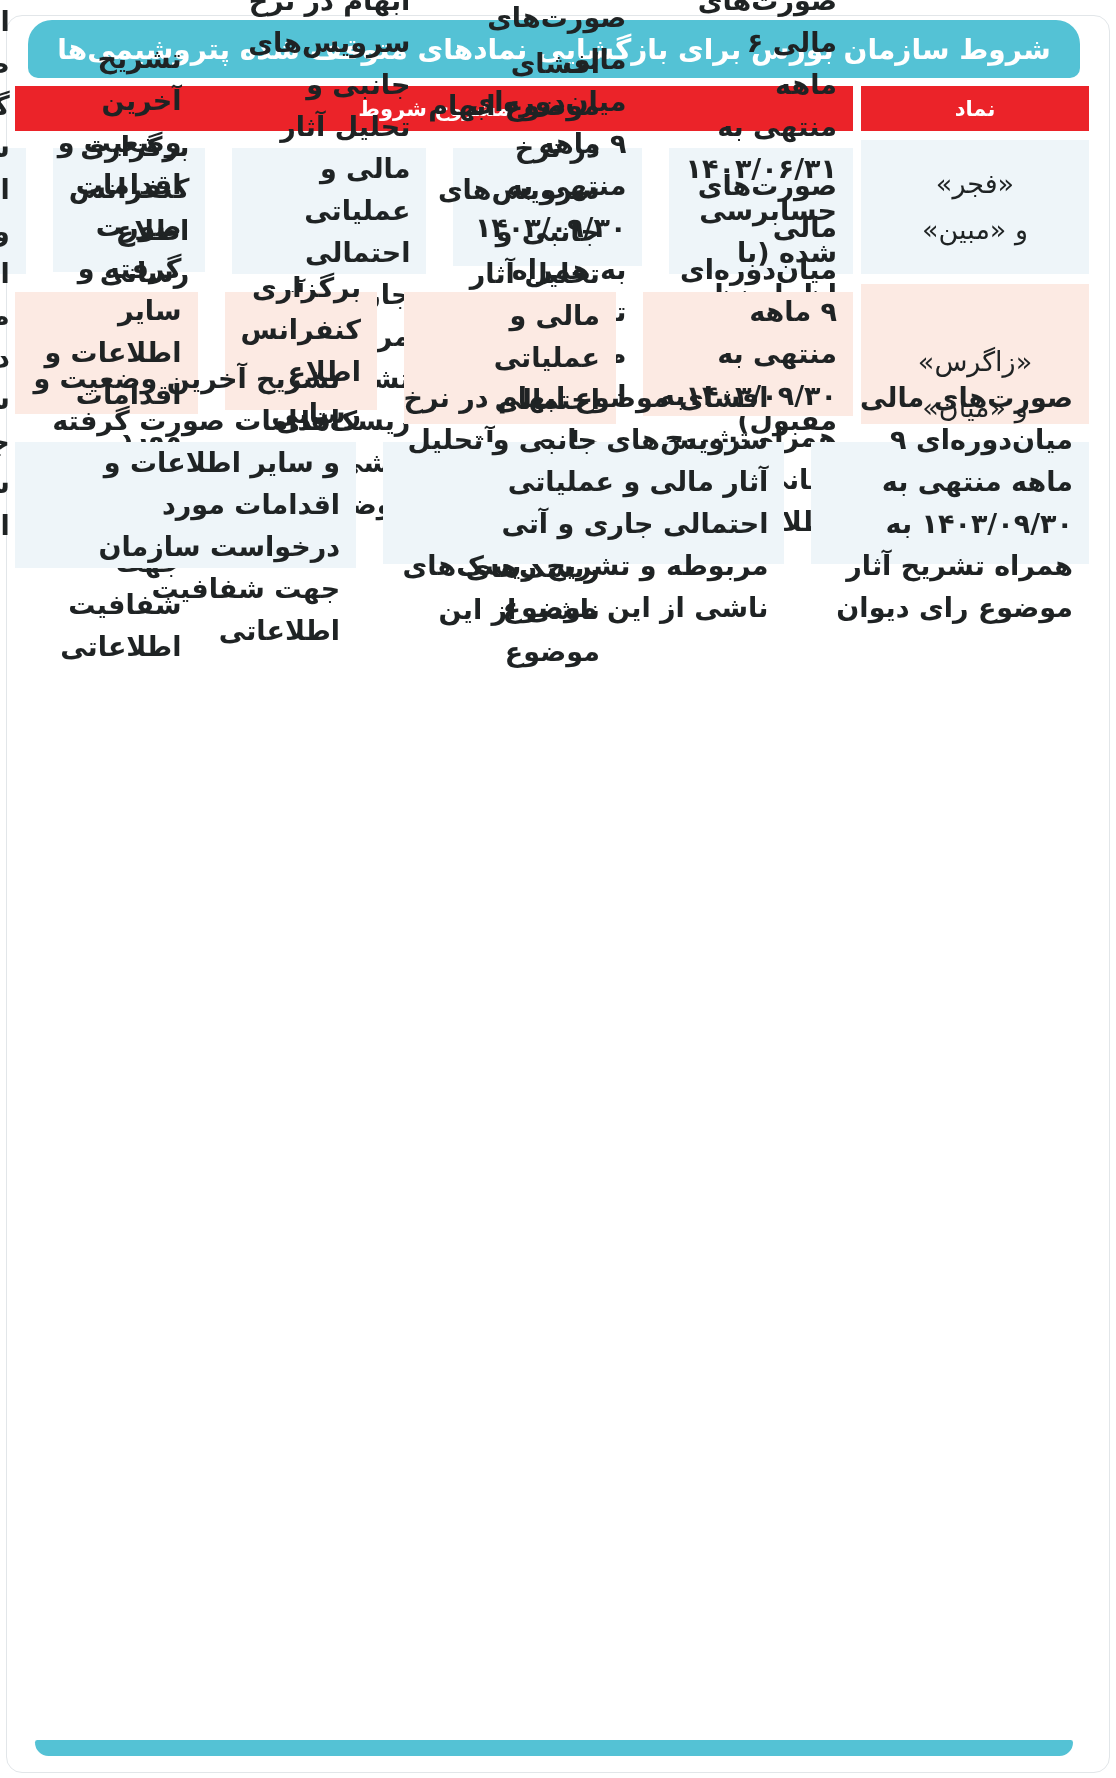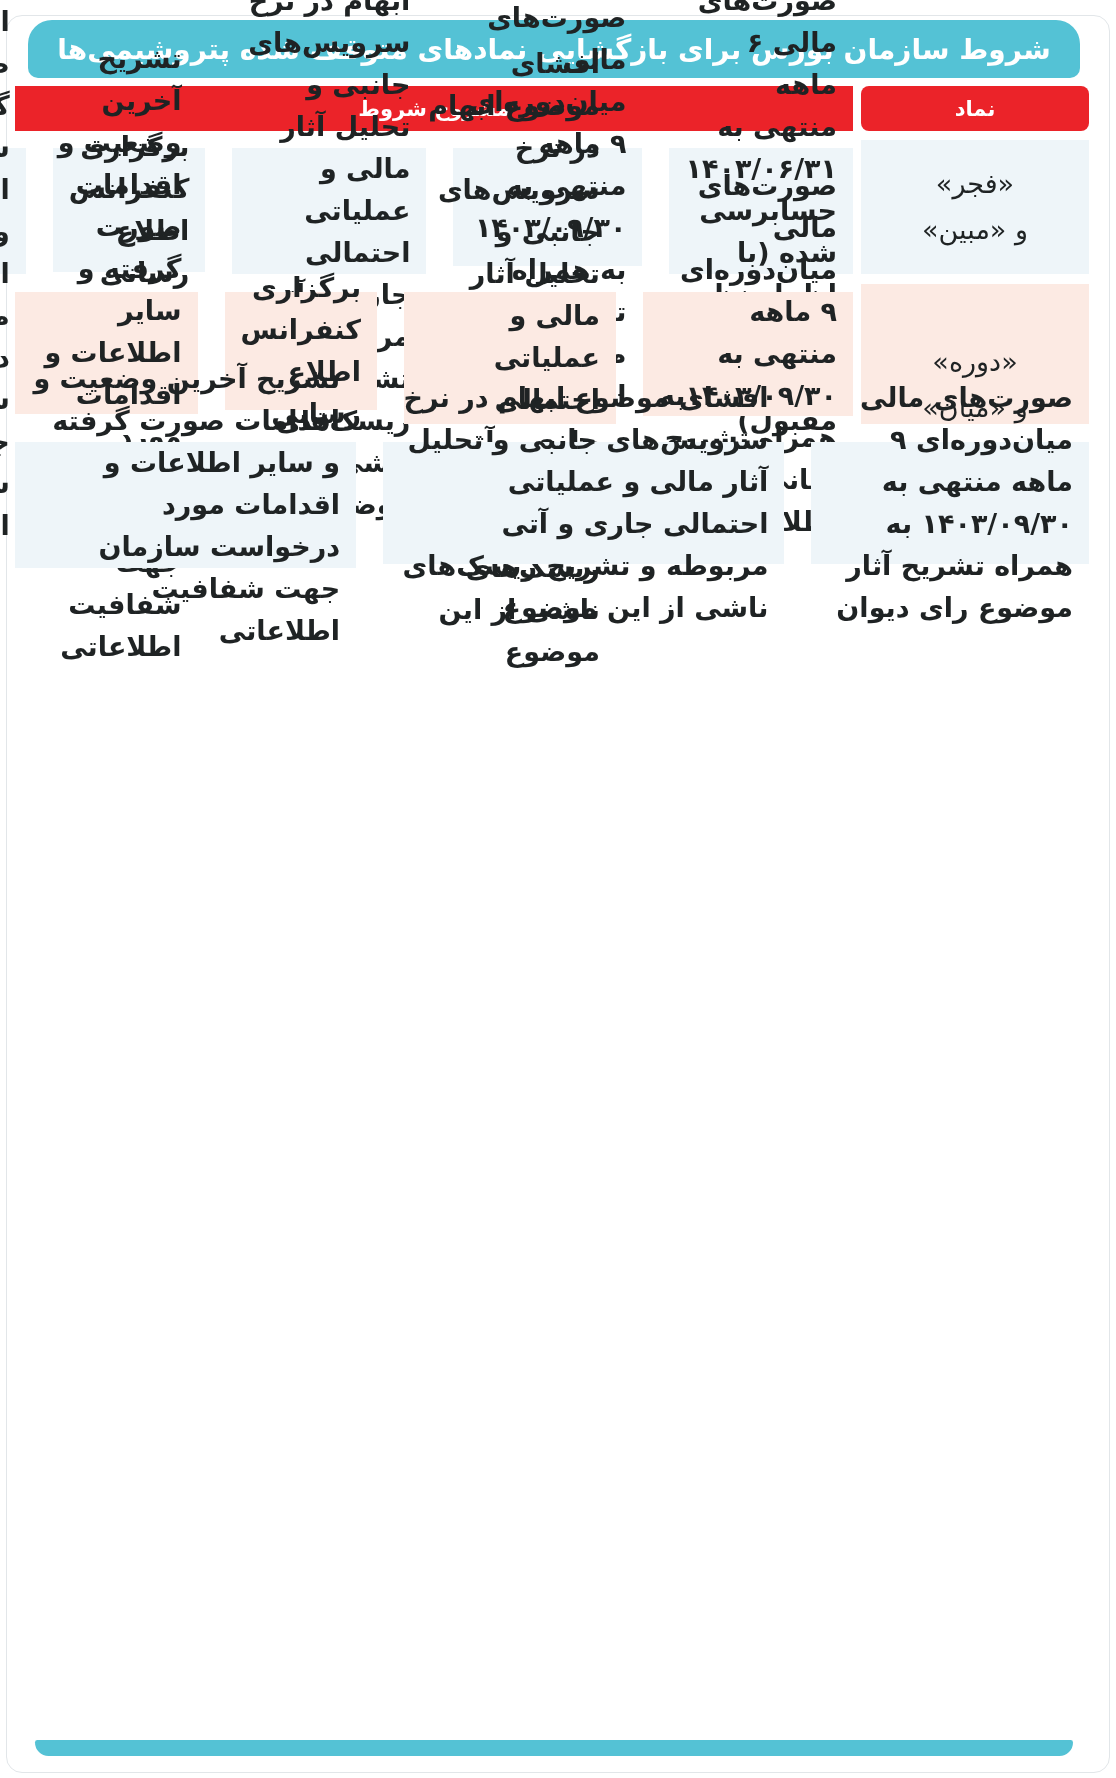--- a/index.html
+++ b/index.html
@@ -28,21 +28,21 @@
   .table{
     position:absolute;left:15px;top:86px;width:1074px;
     direction:rtl;
   }
   .header-row{display:flex;gap:8px;height:45px;margin-bottom:9px;}
   .header-cell{
     background:var(--header-red);color:#ffffff;
     font-weight:bold;font-size:21px;
     display:flex;align-items:center;justify-content:center;
   }
-  .symbol-col{width:228px;flex:0 0 228px;border-radius:8px;}
+  .symbol-col{width:228px;flex:0 0 228px;}
   .cond-col{flex:1;}
   .group{display:flex;gap:8px;margin-bottom:10px;}
   .group:last-child{margin-bottom:0;}
   .theme-blue .cell{background:var(--row-blue);}
   .theme-pink .cell{background:var(--row-pink);justify-content:flex-end;}
   .symbol-cell{
     width:228px;flex:0 0 228px;
     display:flex;flex-direction:column;
     align-items:center;justify-content:center;
     gap:14px;
@@ -106,21 +106,21 @@
             <p>برگزاری کنفرانس اطلاع رسانی</p>
           </div>
         <div class="cell cond-cell h126">
             <p>تشریح آخرین وضعیت و اقدامات صورت گرفته و سایر اطلاعات و اقدامات مورد درخواست سازمان جهت شفافیت اطلاعاتی</p>
           </div>
       </div>
     </div>
 
     <div class="group theme-pink">
       <div class="cell symbol-cell">
-        <div>«دوره»</div>
+        <div>«زاگرس»</div>
         <div>و «میان»</div>
       </div>
       <div class="cond-stack">
         <div class="cell cond-cell h124">
             <p>صورت‌های مالی میان‌دوره‌ای ۹ ماهه منتهی به ۱۴۰۳/۰۹/۳۰به همراه تشریح مبانی تهیه اطلاعات</p>
           </div>
         <div class="cell cond-cell h132">
             <p>افشای موضوع ابهام در نرخ سرویس‌های جانبی و تحلیل آثار مالی و عملیاتی احتمالی جاری و آتی مربوطه و تشریح ریسک‌های ناشی از این موضوع</p>
           </div>
         <div class="cell cond-cell h118">

